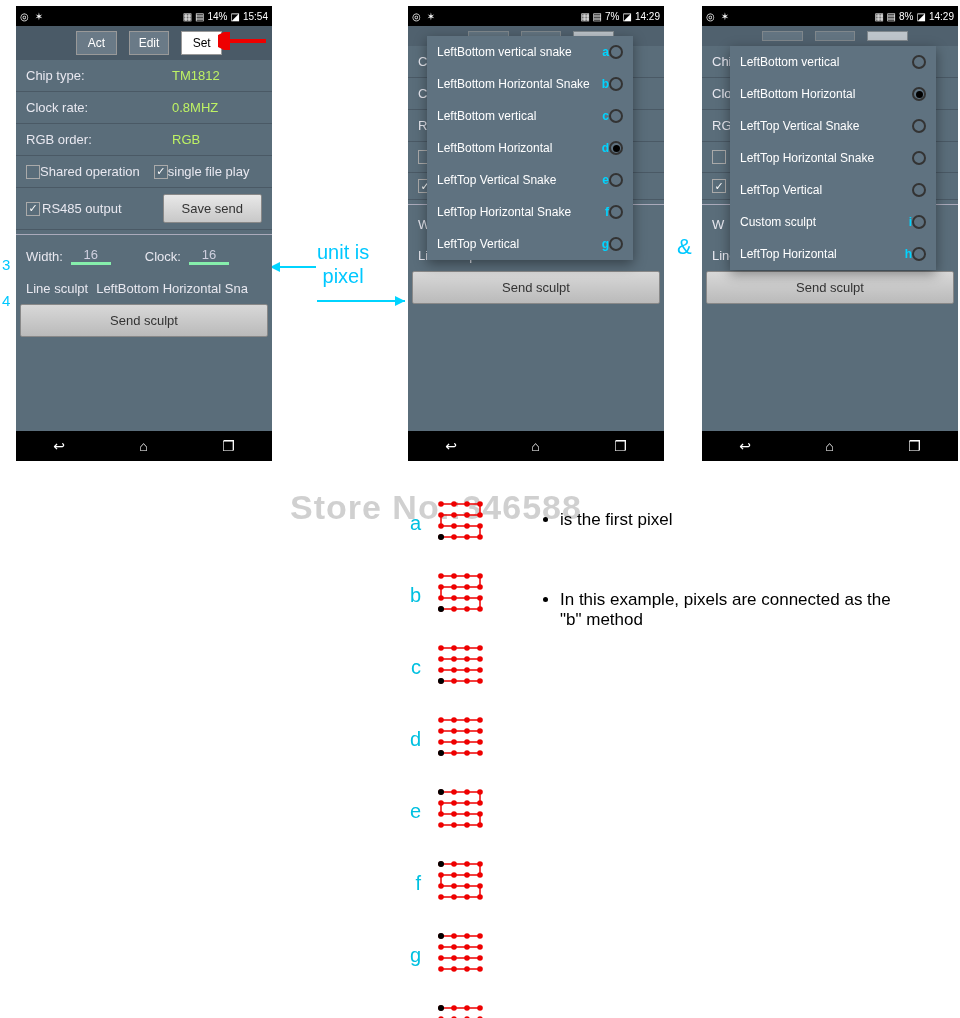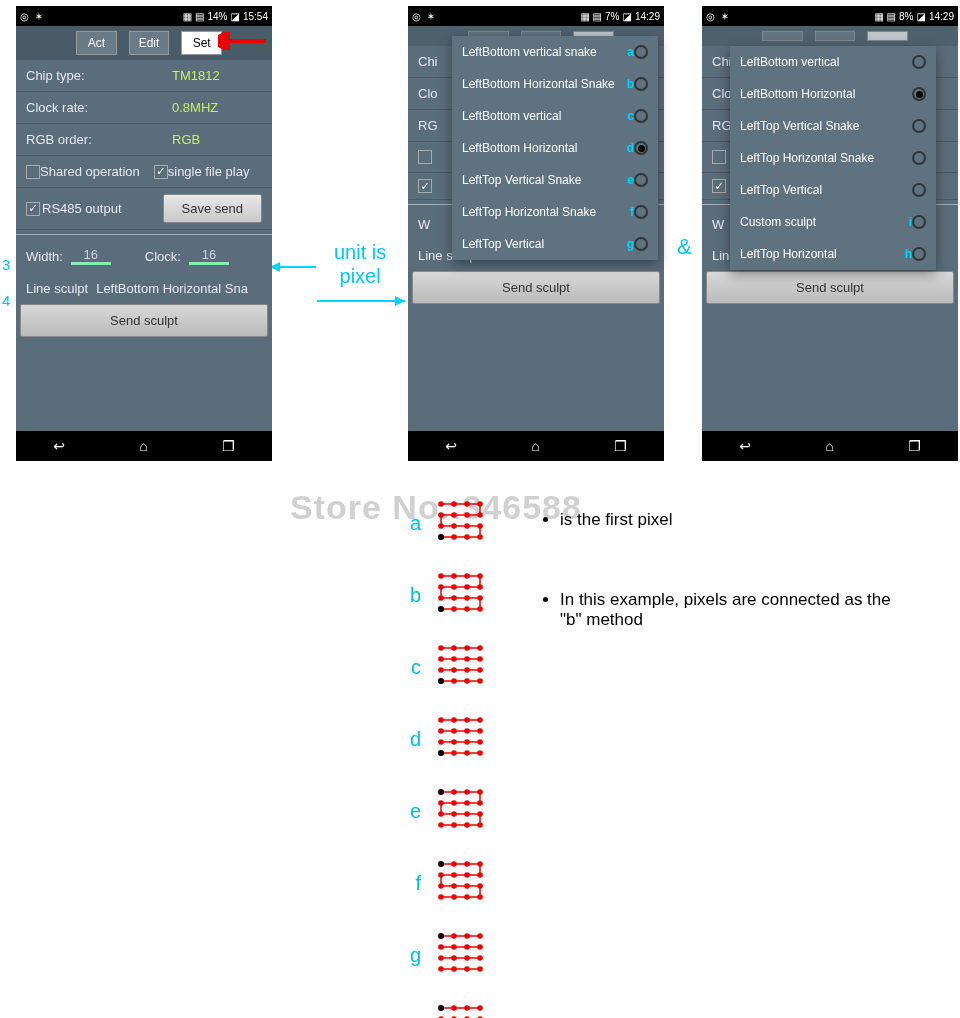--- a/index.html
+++ b/index.html
@@ -38,21 +38,21 @@
   
   .linerow { display: flex; padding: 8px 10px; align-items: center; gap: 8px; }
   .linerow .lv { flex: 1; text-align: left; white-space: nowrap; overflow: hidden; }
   
   .sendbtn { margin: 0 4px; background: linear-gradient(#d8d8d8,#bababa); border: 1px solid #888; padding: 8px; text-align: center; color: #333; font-size: 13px; border-radius: 2px; cursor: pointer; }
   
   .navbar { position: absolute; bottom: 0; left: 0; right: 0; height: 30px; background: #000; display: flex; align-items: center; justify-content: space-around; color: #fff; }
   .navicon { font-size: 14px; }
   
   .dropdown { position: absolute; background: #5f7280; box-shadow: 0 4px 12px rgba(0,0,0,0.4); width: 206px; }
-  .dropdown.d1 { left: 44px; top: 30px; }
+  .dropdown.d1 { left: 19px; top: 30px; }
   .dropdown.d2 { left: 28px; top: 40px; }
   .dropitem { display: flex; align-items: center; padding: 9px 10px; font-size: 12px; color: #fff; cursor: pointer; }
   .dropitem .t { flex: 1; }
   .dropitem .letter { color: #00d4ff; font-weight: bold; margin-left: 4px; }
   .radio { width: 14px; height: 14px; border: 2px solid #333; border-radius: 50%; display: inline-flex; align-items: center; justify-content: center; }
   .radio.sel::before { content: ""; width: 7px; height: 7px; background: #000; border-radius: 50%; }
   .arrow-red { position: absolute; }
   .arrow-cyan { position: absolute; }
   
   .watermark { position: absolute; left: 290px; top: 488px; font-size: 34px; color: rgba(120,120,120,0.35); font-weight: bold; letter-spacing: 1px; }
@@ -61,21 +61,21 @@
   .diag-row { display: flex; align-items: center; gap: 14px; margin-bottom: 26px; }
   .diag-letter { color: #00c0e0; font-size: 20px; width: 16px; text-align: right; }
   .diag-svg { width: 52px; height: 42px; }
   
   .legend { position: absolute; left: 560px; top: 510px; font-size: 17px; }
   .legend li { margin-bottom: 60px; list-style: disc; }
   
   .amp { position: absolute; left: 677px; top: 234px; color: #00c8ff; font-size: 22px; }
   .num3 { position: absolute; left: 2px; top: 256px; color: #00c8ff; font-size: 15px; }
   .num4 { position: absolute; left: 2px; top: 292px; color: #00c8ff; font-size: 15px; }
-  .unitlabel { position: absolute; left: 334px; top: 240px; color: #00c8ff; font-size: 20px; line-height: 1.2; text-align: center; }
+  .unitlabel { position: absolute; left: 317px; top: 240px; color: #00c8ff; font-size: 20px; line-height: 1.2; text-align: center; }
 </style>
 </head>
 <body>
 
 <div class="phone phone1">
   <div class="statusbar">
     <div class="left">
         <span>◎</span>
         <span>✶</span>
       </div>

